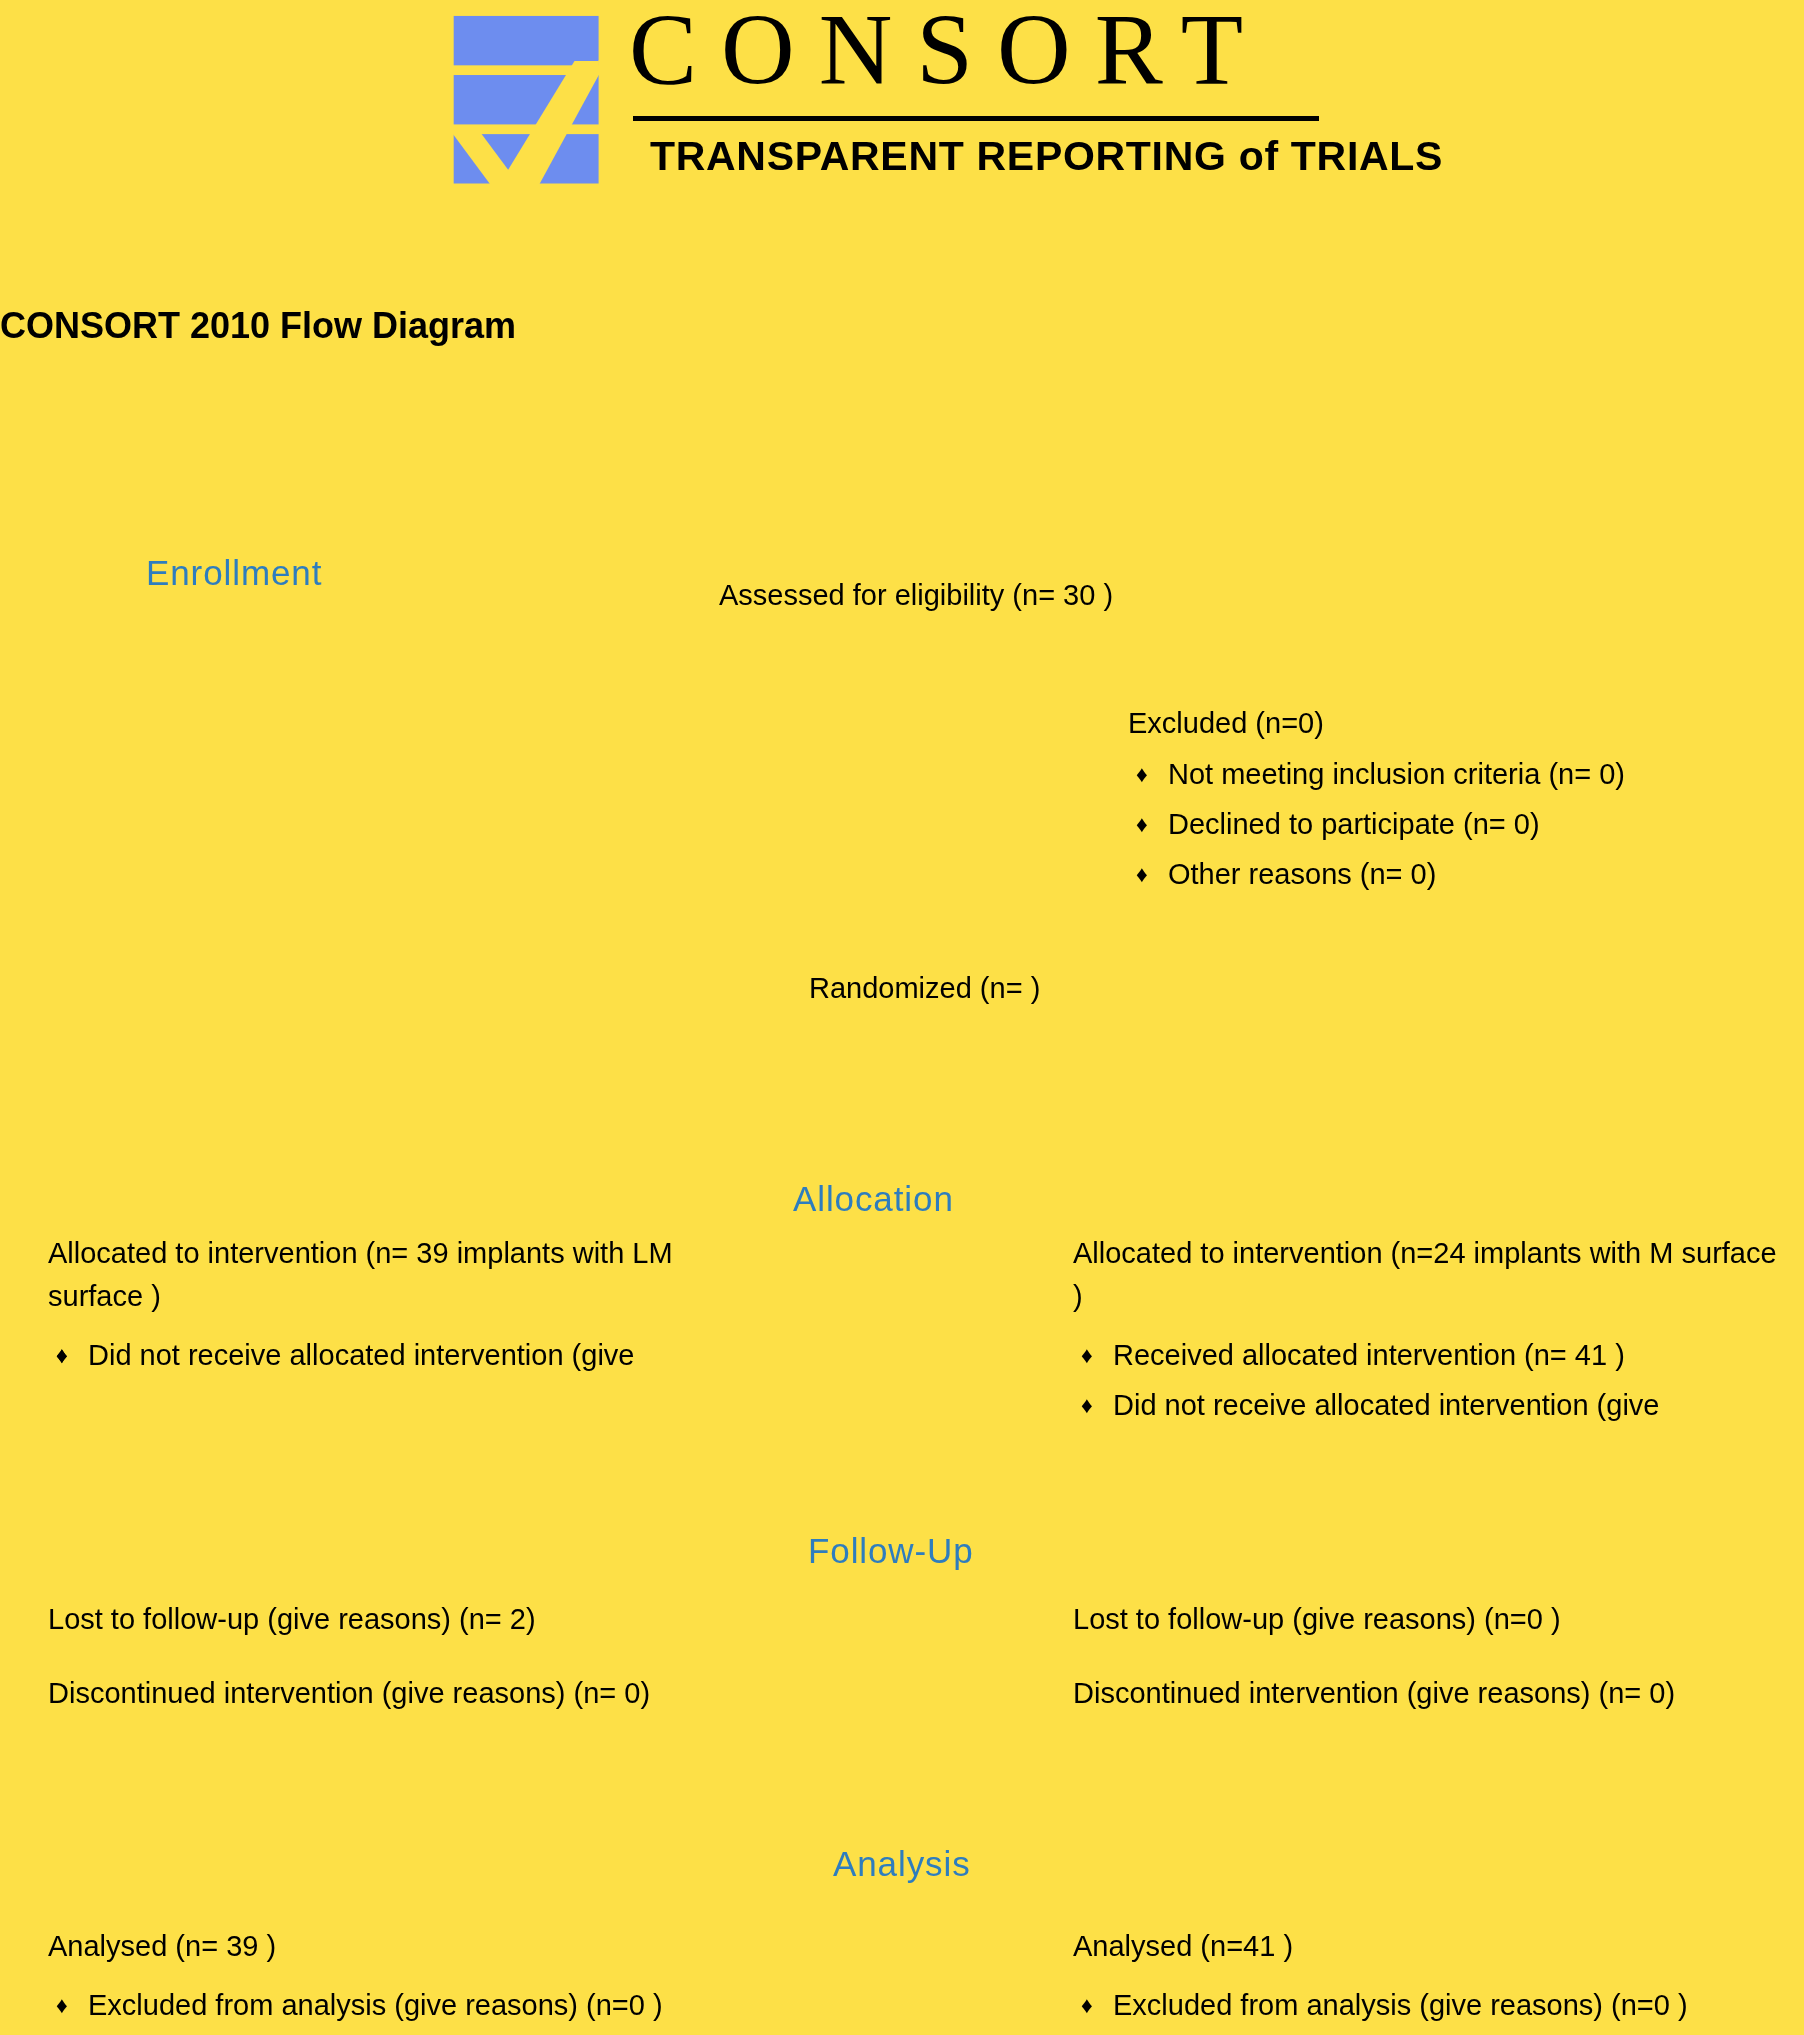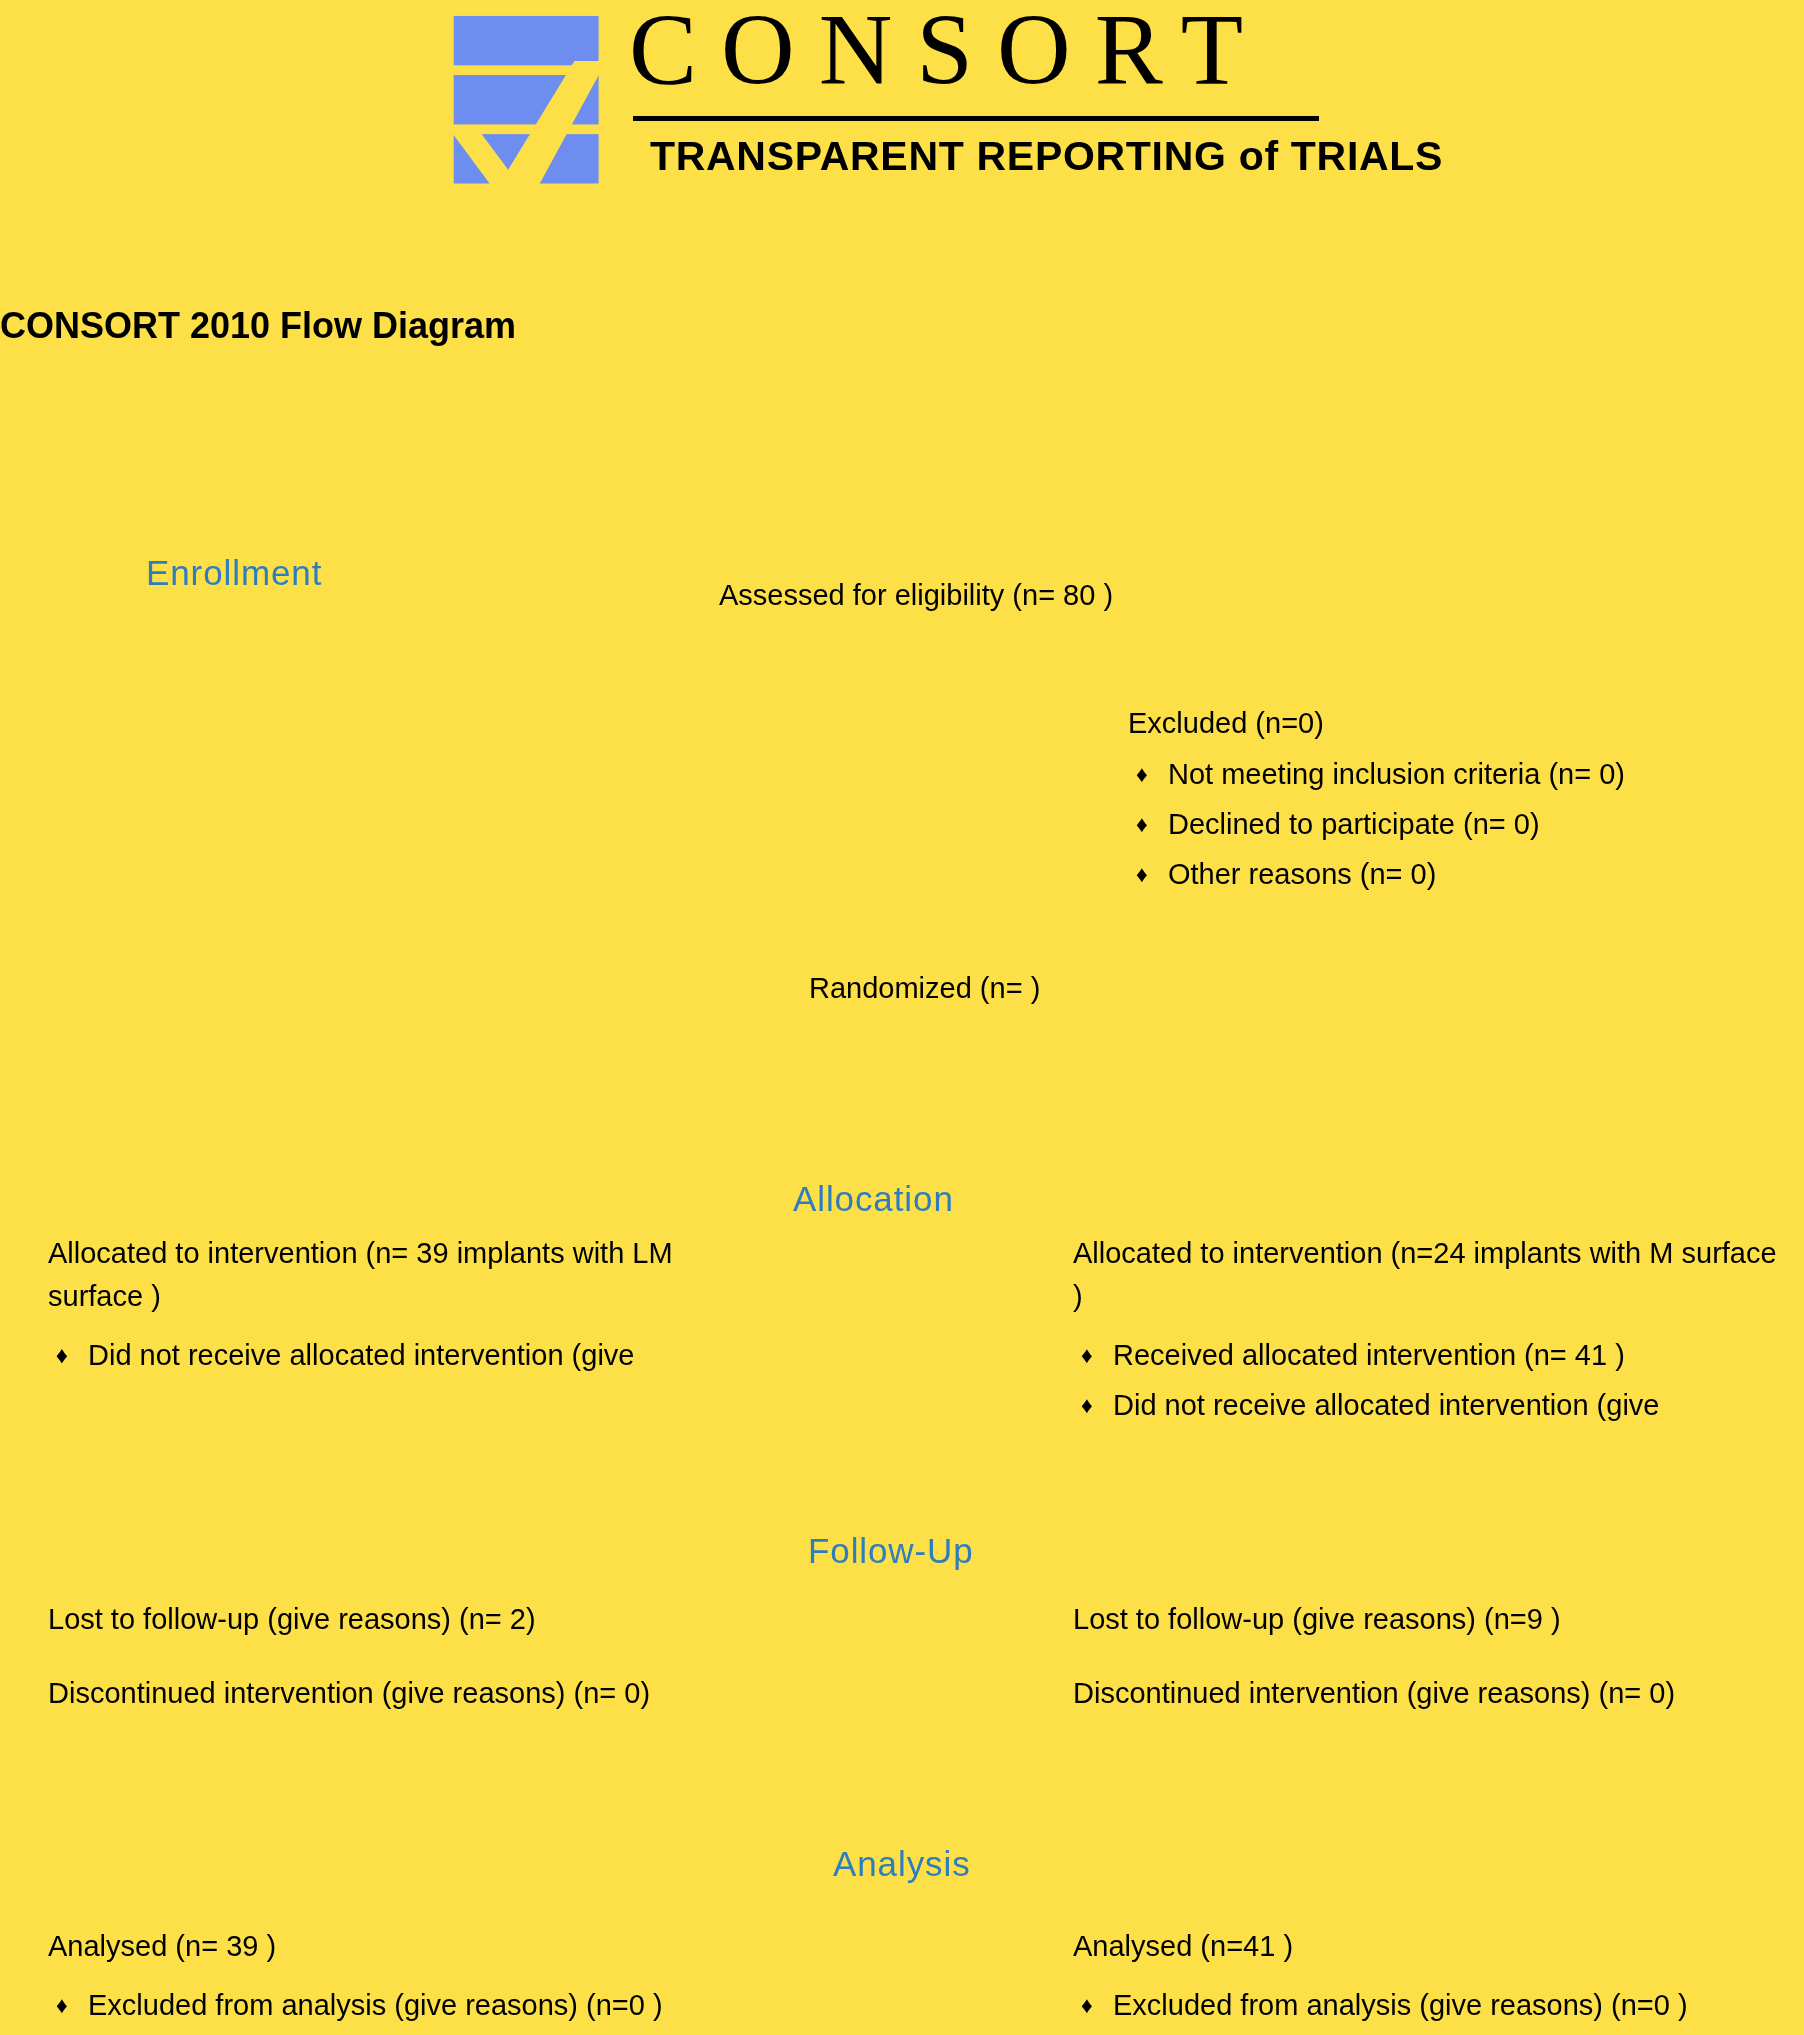--- a/index.html
+++ b/index.html
@@ -194,21 +194,21 @@
 
   </div>
 
   <div class="diagram-title">CONSORT 2010 Flow Diagram</div>
 
   <div class="stage-heading stage-enrollment">Enrollment</div>
   <div class="stage-heading stage-allocation">Allocation</div>
   <div class="stage-heading stage-followup">Follow-Up</div>
   <div class="stage-heading stage-analysis">Analysis</div>
 
-  <div class="flow-text box-assessed">Assessed for eligibility (n= 80 )</div>
+  <div class="flow-text box-assessed">Assessed for eligibility (n= 30 )</div>
 
   <div class="flow-text box-excluded">
     <div class="excl-title">Excluded  (n=0)</div>
     <ul class="bullet-list">
       <li>
         <span class="bullet-glyph">♦</span>
         <span>Not meeting inclusion criteria (n= 0)</span>
       </li>
       <li>
         <span class="bullet-glyph">♦</span>
@@ -249,21 +249,21 @@
       </li>
     </ul>
   </div>
 
   <div class="flow-text col-left fu-block">
     <div class="fu-line">Lost to follow-up (give reasons) (n= 2)</div>
     <div class="fu-line2">Discontinued intervention (give reasons) (n= 0)</div>
   </div>
 
   <div class="flow-text col-right fu-block">
-    <div class="fu-line">Lost to follow-up (give reasons) (n=9 )</div>
+    <div class="fu-line">Lost to follow-up (give reasons) (n=0 )</div>
     <div class="fu-line2">Discontinued intervention (give reasons) (n= 0)</div>
   </div>
 
   <div class="flow-text col-left an-block">
     <div class="an-head">Analysed  (n= 39 )</div>
     <ul class="bullet-list an-bullets">
       <li>
         <span class="bullet-glyph">♦</span>
         <span>Excluded from analysis (give reasons) (n=0 )</span>
       </li>

